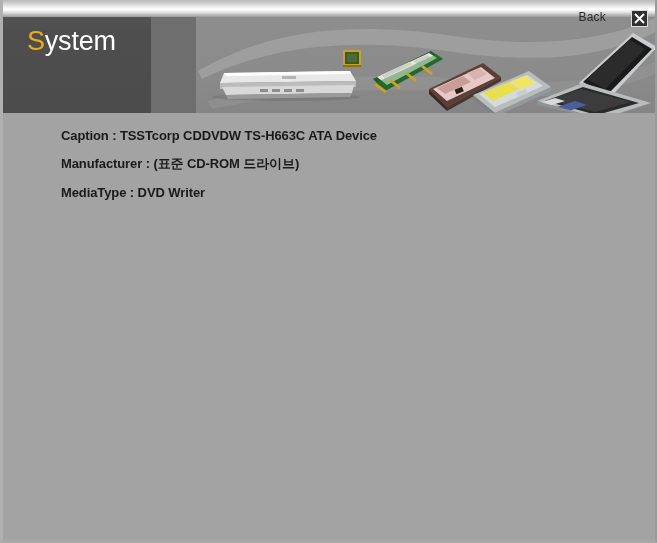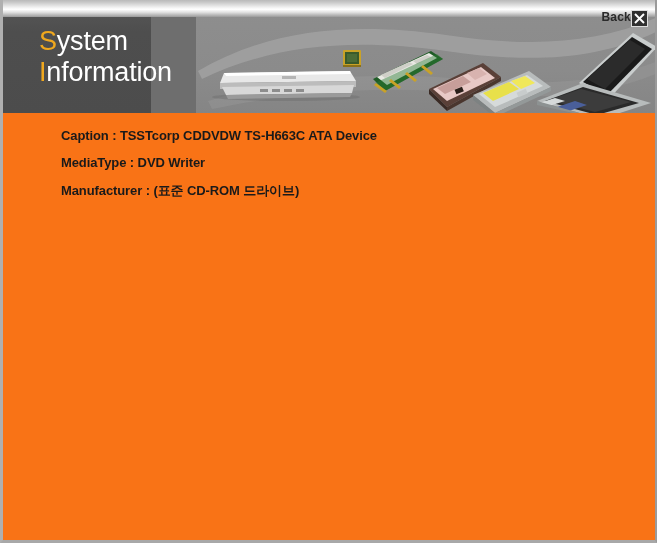--- a/index.html
+++ b/index.html
@@ -82,21 +82,21 @@
     position: absolute;
     top: 0; left: 0; right: 0;
     height: 10px;
     background: linear-gradient(to bottom, rgba(255,255,255,0.55), rgba(255,255,255,0));
     pointer-events: none;
   }
 
   
   .title-block {
     position: absolute;
-    left: 36px;
+    left: 24px;
     top: 28px;
     z-index: 4;
     line-height: 1.0;
     user-select: none;
   }
   .title-line {
     font-size: 27px;
     color: #ffffff;
     font-weight: 400;
     letter-spacing: -0.2px;
@@ -131,24 +131,24 @@
   .art-hdd { left: 424px; top: 56px; width: 76px; height: 52px; }
   
   .art-odd { left: 468px; top: 64px; width: 82px; height: 50px; }
   
   .art-laptop { left: 532px; top: 22px; width: 124px; height: 92px; }
 
   
   .back-label {
     position: absolute;
     top: 10px;
-    right: 24px;
+    right: 49px;
     font-size: 12px;
     color: #2a2a2a;
-    font-weight: 700;
+    font-weight: 400;
     z-index: 8;
     cursor: pointer;
     letter-spacing: 0.2px;
   }
   .close-btn {
     position: absolute;
     top: 10px;
     right: 7px;
     width: 17px;
     height: 17px;
@@ -160,21 +160,21 @@
   }
   .close-btn svg { display: block; }
 
   
   .content {
     position: absolute;
     top: 113px;
     left: 0;
     right: 0;
     bottom: 0;
-    background: #f97316;
+    background: #a3a3a3;
     z-index: 1;
     padding: 15px 0 0 58px;
     box-sizing: border-box;
   }
   .info-row {
     font-size: 13px;
     font-weight: bold;
     color: #1a1a1a;
     margin-bottom: 12px;
     white-space: nowrap;
@@ -272,26 +272,25 @@
   <div class="back-label">Back</div>
   <div class="close-btn">
     <svg width="15" height="15" viewBox="0 0 15 15">
       <line x1="3" y1="3" x2="12" y2="12" stroke="#ffffff" stroke-width="2"></line>
       <line x1="12" y1="3" x2="3" y2="12" stroke="#ffffff" stroke-width="2"></line>
     </svg>
   </div>
 
   <div class="title-block">
     <div class="title-line"><span class="title-cap">S</span><span>ystem</span></div>
-    <div class="title-line"><span class="title-cap">I</span><span>nformation</span></div>
   </div>
 
   <div class="content">
     <div class="info-row"><span class="info-label">Caption</span><span class="info-sep"> : </span><span class="info-value">TSSTcorp CDDVDW TS-H663C ATA Device</span></div>
 
 
 
+    <div class="info-row"><span class="info-label">Manufacturer</span><span class="info-sep"> : </span><span class="info-value">(표준 CD-ROM 드라이브)</span></div>
+
     <div class="info-row"><span class="info-label">MediaType</span><span class="info-sep"> : </span><span class="info-value">DVD Writer</span></div>
-
-    <div class="info-row"><span class="info-label">Manufacturer</span><span class="info-sep"> : </span><span class="info-value">(표준 CD-ROM 드라이브)</span></div>
   </div>
 
 </div>
 
 </body></html>

